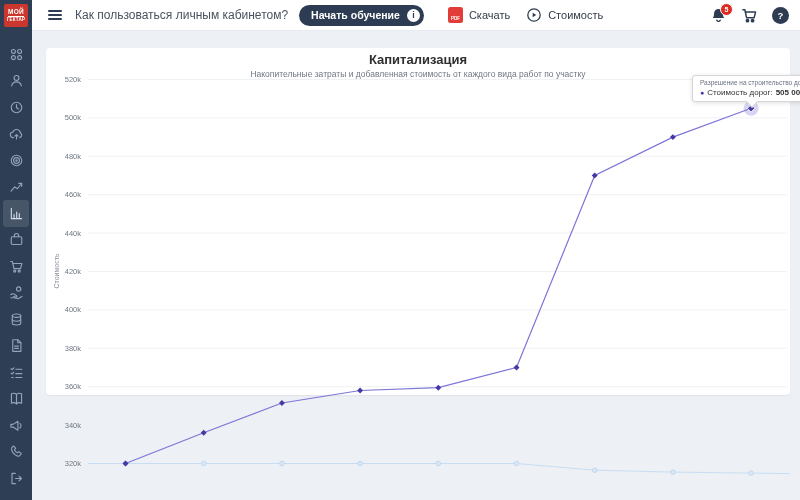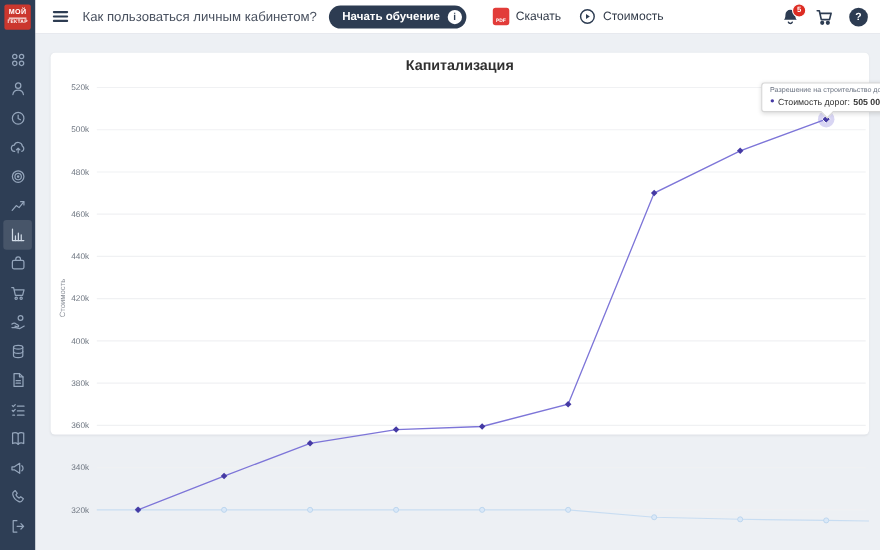--- a/index.html
+++ b/index.html
@@ -264,20 +264,21 @@
             <circle cx="10.9" cy="12.9" r="1.1" fill="currentColor"></circle>
           </svg>
       </span>
     </div>
     <div class="avatar">?</div>
   </div>
 </header>
 
 <section class="card">
   <div class="chart-title">Капитализация</div>
+  <div class="chart-subtitle">Накопительные затраты и добавленная стоимость от каждого вида работ по участку</div>
   <svg id="chart-svg">
       <line x1="42" x2="741" y1="415.5" y2="415.5" stroke="#f0f1f3" stroke-width="1"></line>
       <text x="35" y="418" text-anchor="end" font-size="7.5" fill="#6f7782">320k</text>
       <line x1="42" x2="741" y1="377.1" y2="377.1" stroke="#f0f1f3" stroke-width="1"></line>
       <text x="35" y="379.6" text-anchor="end" font-size="7.5" fill="#6f7782">340k</text>
       <line x1="42" x2="741" y1="338.7" y2="338.7" stroke="#f0f1f3" stroke-width="1"></line>
       <text x="35" y="341.2" text-anchor="end" font-size="7.5" fill="#6f7782">360k</text>
       <line x1="42" x2="741" y1="300.3" y2="300.3" stroke="#f0f1f3" stroke-width="1"></line>
       <text x="35" y="302.8" text-anchor="end" font-size="7.5" fill="#6f7782">380k</text>
       <line x1="42" x2="741" y1="261.9" y2="261.9" stroke="#f0f1f3" stroke-width="1"></line>

